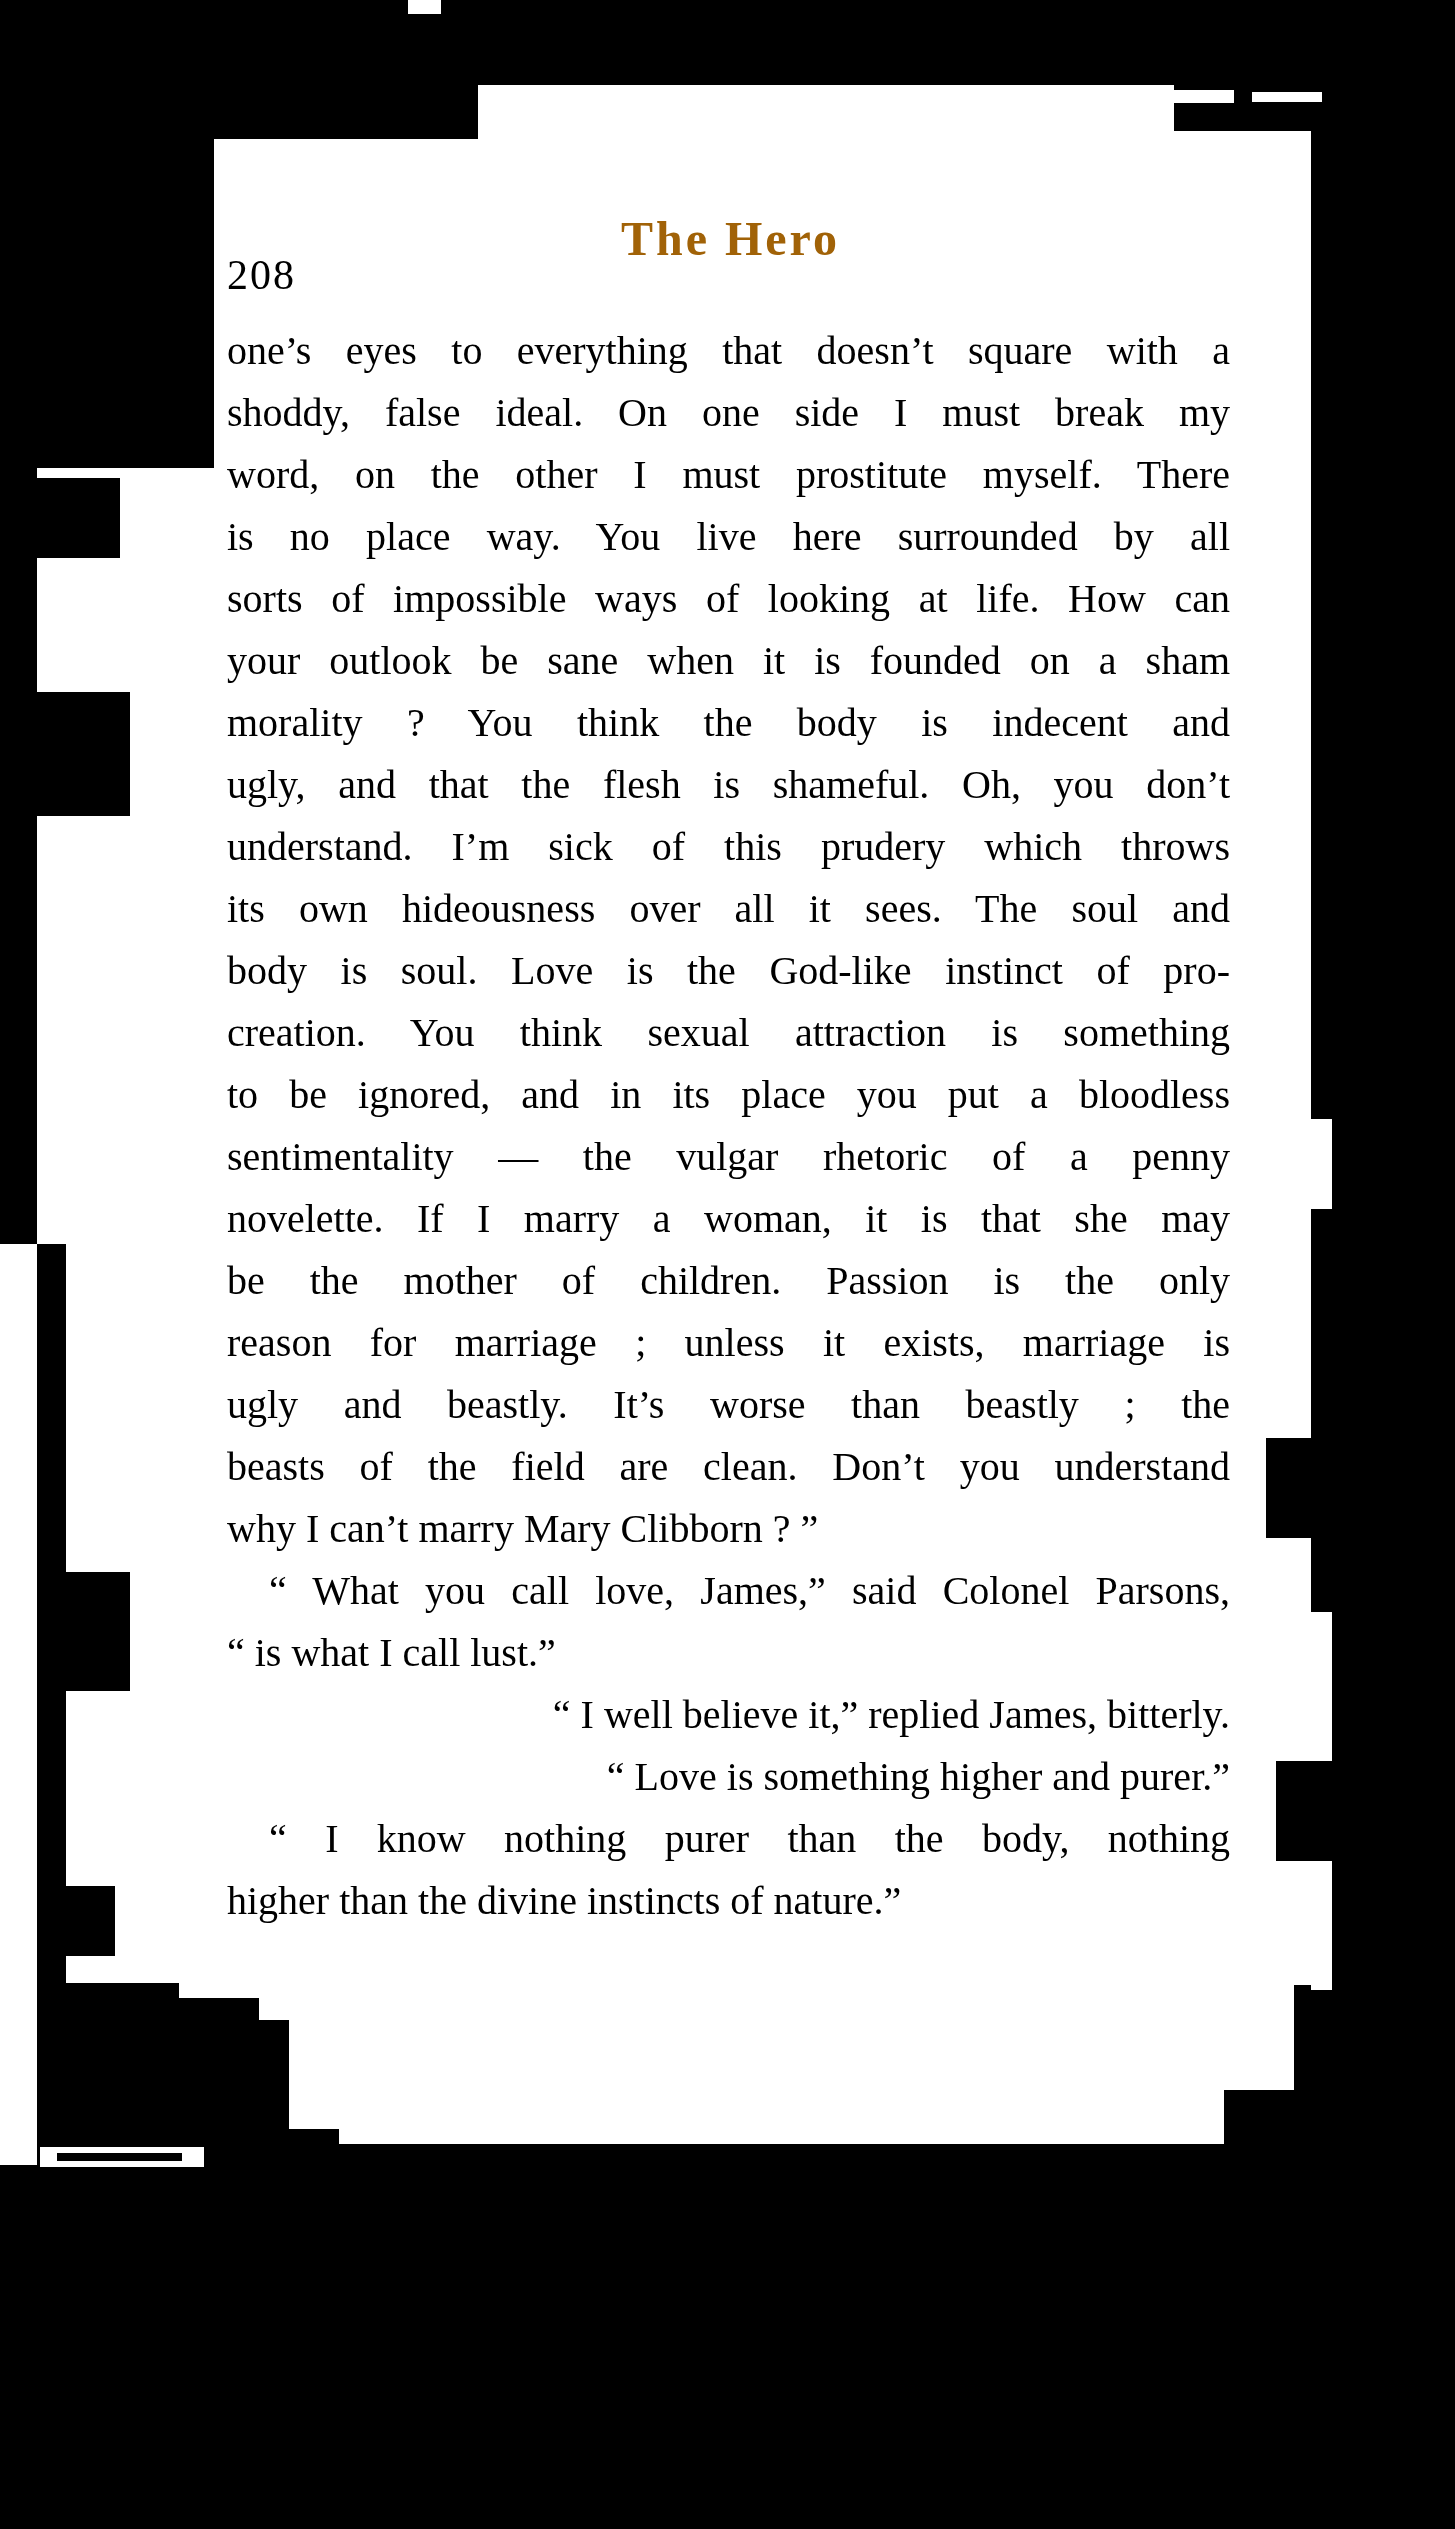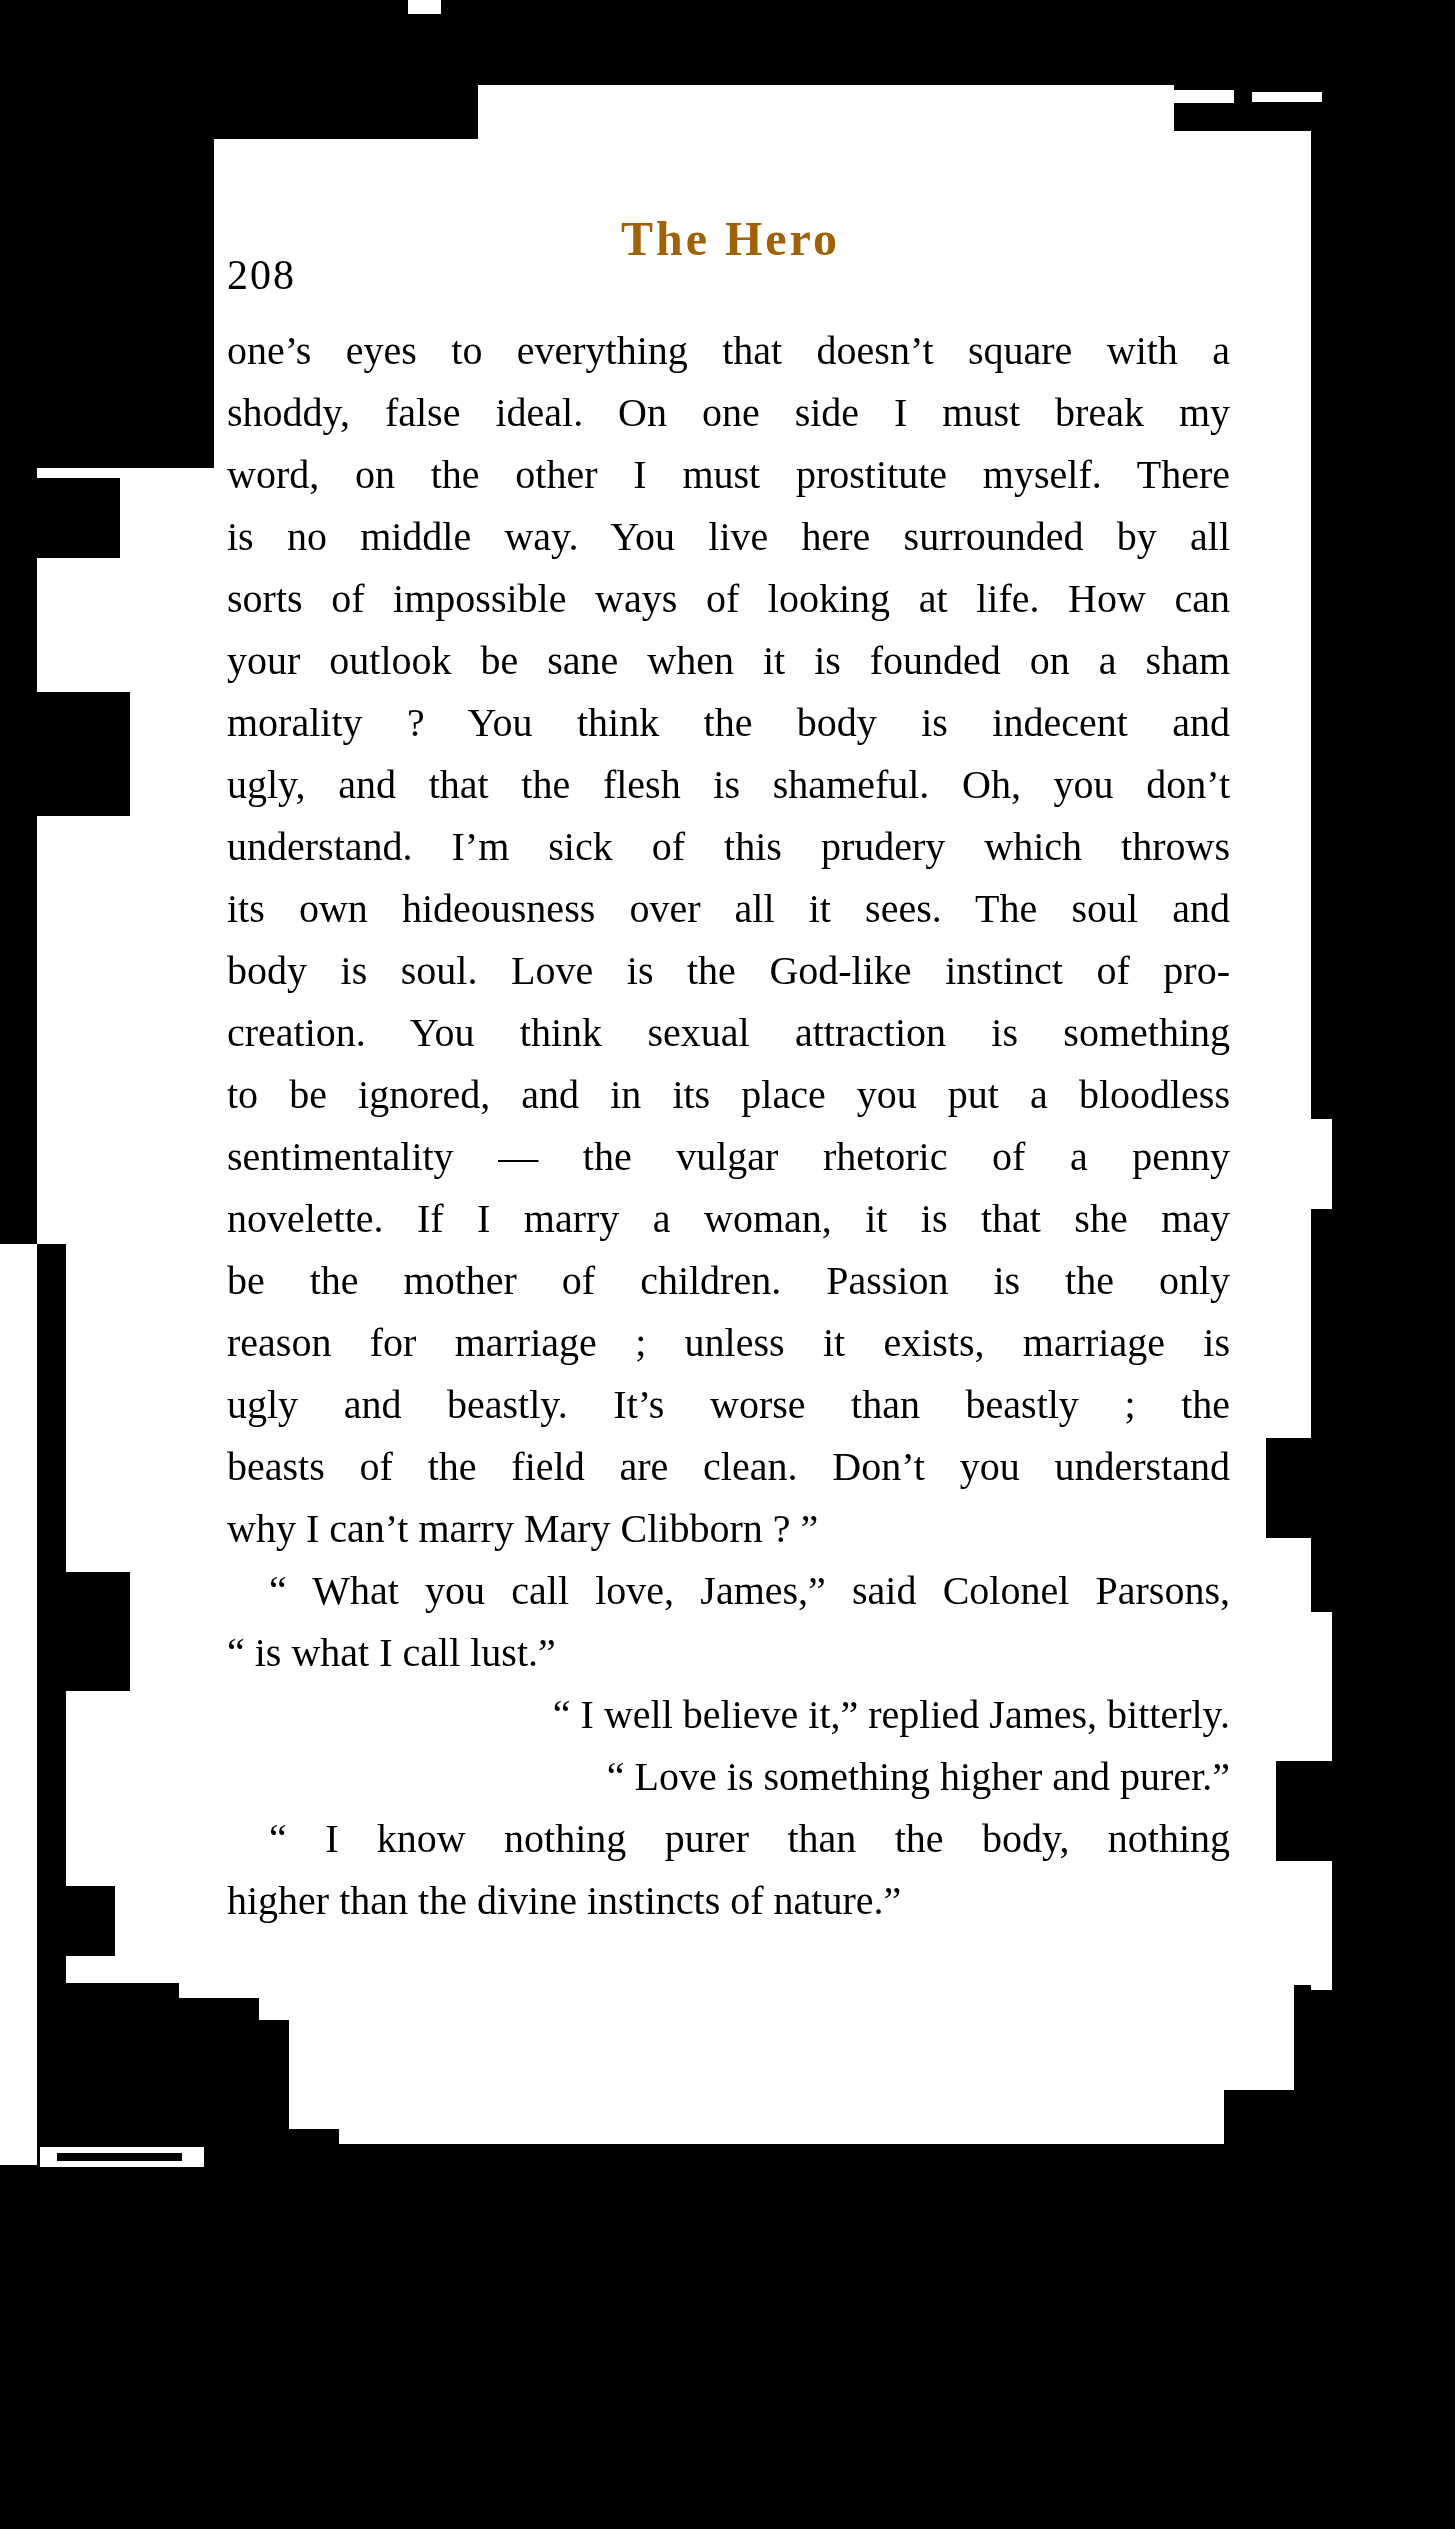--- a/index.html
+++ b/index.html
@@ -100,21 +100,21 @@
   <div class="wht bottom-strip"></div>
   <div class="blk bottom-dash"></div>
 
   <div class="abs folio">208</div>
   <div class="abs running-title">The Hero</div>
 
   <div class="abs textblock">
     <div class="line j">one’s eyes to everything that doesn’t square with a</div>
     <div class="line j">shoddy, false ideal.  On one side I must break my</div>
     <div class="line j">word, on the other I must prostitute myself.  There</div>
-    <div class="line j">is no middle way.  You live here surrounded by all</div>
+    <div class="line j">is no place way.  You live here surrounded by all</div>
     <div class="line j">sorts of impossible ways of looking at life.  How can</div>
     <div class="line j">your outlook be sane when it is founded on a sham</div>
     <div class="line j">morality ?  You think the body is indecent and</div>
     <div class="line j">ugly, and that the flesh is shameful.  Oh, you don’t</div>
     <div class="line j">understand.  I’m sick of this prudery which throws</div>
     <div class="line j">its own hideousness over all it sees.  The soul and</div>
     <div class="line j">body is soul.  Love is the God-like instinct of pro-</div>
     <div class="line j">creation.  You think sexual attraction is something</div>
     <div class="line j">to be ignored, and in its place you put a bloodless</div>
     <div class="line j">sentimentality — the vulgar rhetoric of a penny</div>

